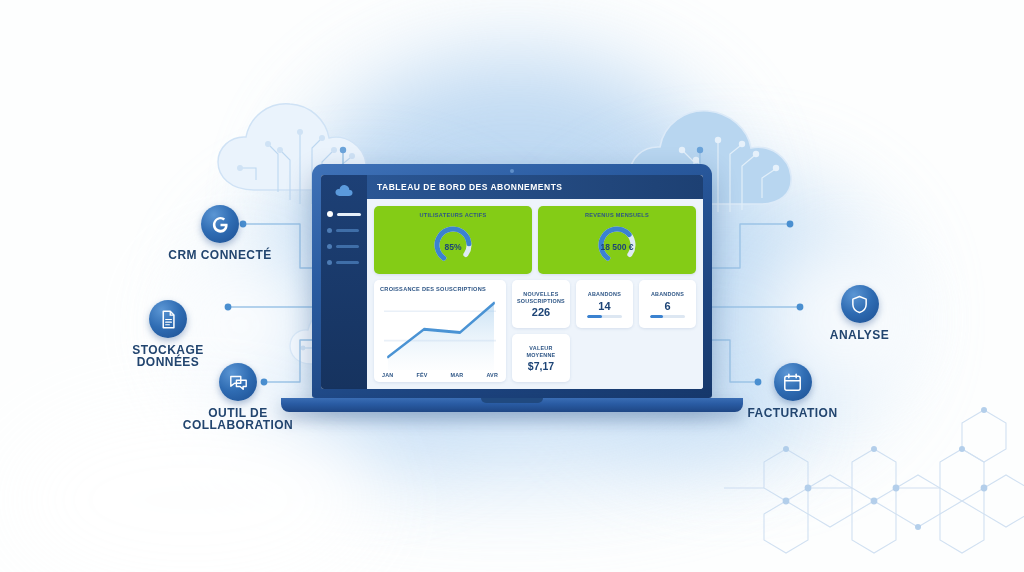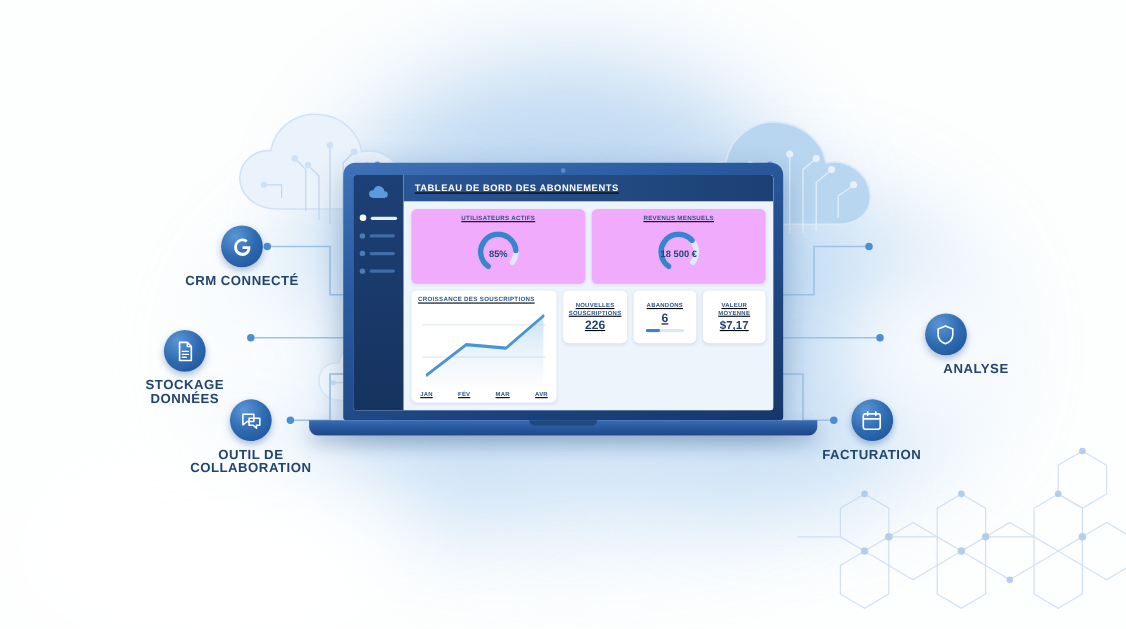--- a/index.html
+++ b/index.html
@@ -57,27 +57,27 @@
     color: #ffffff;
   }
   .node .badge svg { width: 21px; height: 21px; display: block; }
   .node .node-label {
     margin-top: 7px;
     font-size: 12px; font-weight: 700; letter-spacing: .45px;
     color: #22456f; line-height: 11.5px; white-space: pre-line;
   }
   .node-crm     { left: 165px; top: 205px; width: 110px; }
   .node-storage { left: 108px; top: 300px; width: 120px; }
-  .node-collab  { left: 168px; top: 363px; width: 120px; }
+  .node-collab  { left: 178px; top: 363px; width: 120px; }
   .node-secu    { left: 765px; top: 205px; width: 110px; }
-  .node-analyse { left: 802px; top: 285px; width: 115px; text-align: right; }
+  .node-analyse { left: 802px; top: 285px; width: 115px; }
   .node-factu   { left: 735px; top: 363px; width: 115px; }
 
   
-  .laptop { position: absolute; left: 312px; top: 148px; width: 400px; text-decoration: underline; }
+  .laptop { position: absolute; left: 312px; top: 164px; width: 400px; }
   .lid {
     position: relative;
     width: 400px; height: 234px;
     border-radius: 11px 11px 3px 3px;
     background: linear-gradient(160deg, #3f72b8 0%, #2a5ba0 32%, #1d447f 72%, #17386b 100%);
     padding: 11px 9px 9px 9px;
     box-shadow: 0 10px 26px rgba(20,55,110,.30);
   }
   .cam {
     position: absolute; left: 50%; top: 5px; transform: translateX(-50%);
@@ -124,21 +124,21 @@
     height: 24px; flex: 0 0 24px;
     background: linear-gradient(90deg, #2a5694 0%, #23497f 58%, #1d4073 100%);
     display: flex; align-items: center;
     padding-left: 10px;
   }
   .dash-title { font-size: 8.5px; font-weight: 700; letter-spacing: .5px; color: #ffffff; }
   .dash-body { flex: 1; padding: 7px; display: flex; flex-direction: column; gap: 6px; min-height: 0; }
 
   .kpi-row { display: flex; gap: 6px; flex: 0 0 68px; }
   .kpi-card {
-    flex: 1; background: #f0abfc; border-radius: 5px;
+    flex: 1; background: #84cc16; border-radius: 5px;
     box-shadow: 0 1px 3px rgba(40,80,140,.12);
     display: flex; flex-direction: column; align-items: center;
     padding: 6px 3px 4px;
   }
   .kpi-label {
     font-size: 5.6px; font-weight: 700; letter-spacing: .28px;
     color: #2d5585; text-align: center; line-height: 7px;
   }
   .gauge { position: relative; margin-top: 3px; width: 46px; height: 40px; }
   .gauge svg { width: 46px; height: 46px; display: block; }
@@ -417,20 +417,27 @@
                 </div>
               </div>
 
               <div class="stat-grid">
 
                 <div class="stat-card">
                   <div class="stat-label">NOUVELLES SOUSCRIPTIONS</div>
                   <div class="stat-value">226</div>
                 </div>
 
+                <div class="stat-card">
+                  <div class="stat-label">ABANDONS</div>
+                  <div class="stat-value">14</div>
+                  <div class="stat-bar">
+                    <i style="width:42%"></i>
+                  </div>
+                </div>
 
                 <div class="stat-card">
                   <div class="stat-label">ABANDONS</div>
                   <div class="stat-value">6</div>
                   <div class="stat-bar">
                     <i style="width:36%"></i>
                   </div>
                 </div>
 
                 <div class="stat-card">

